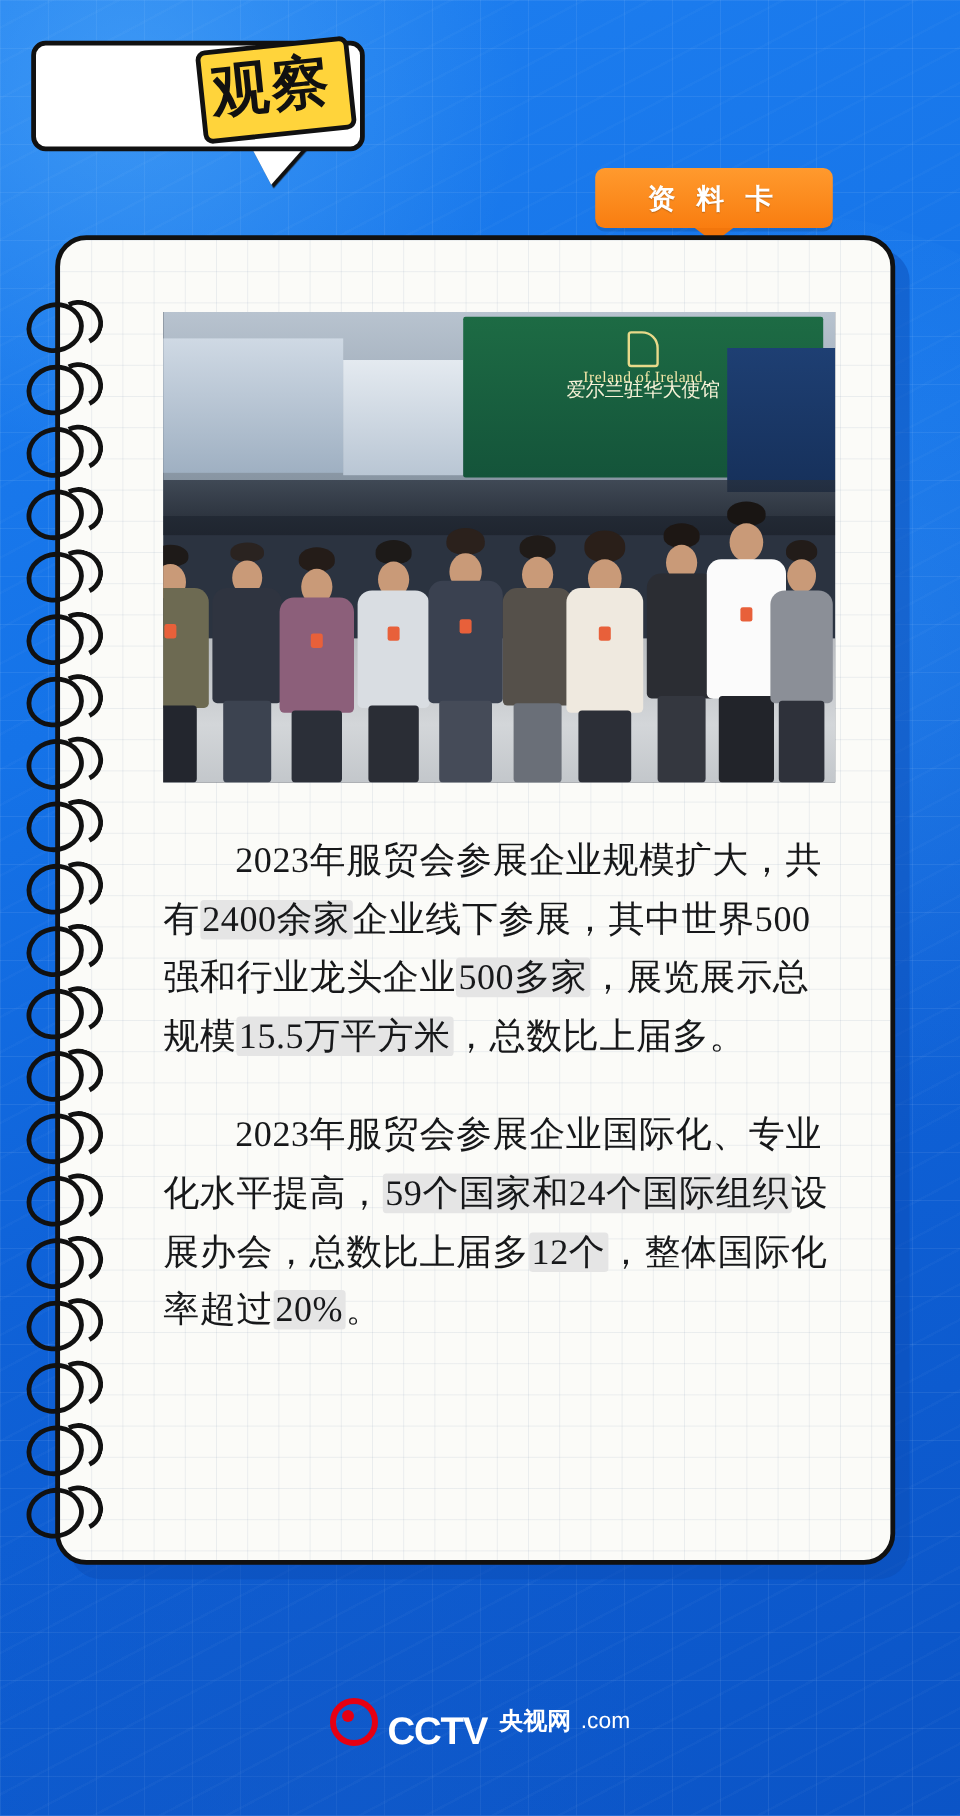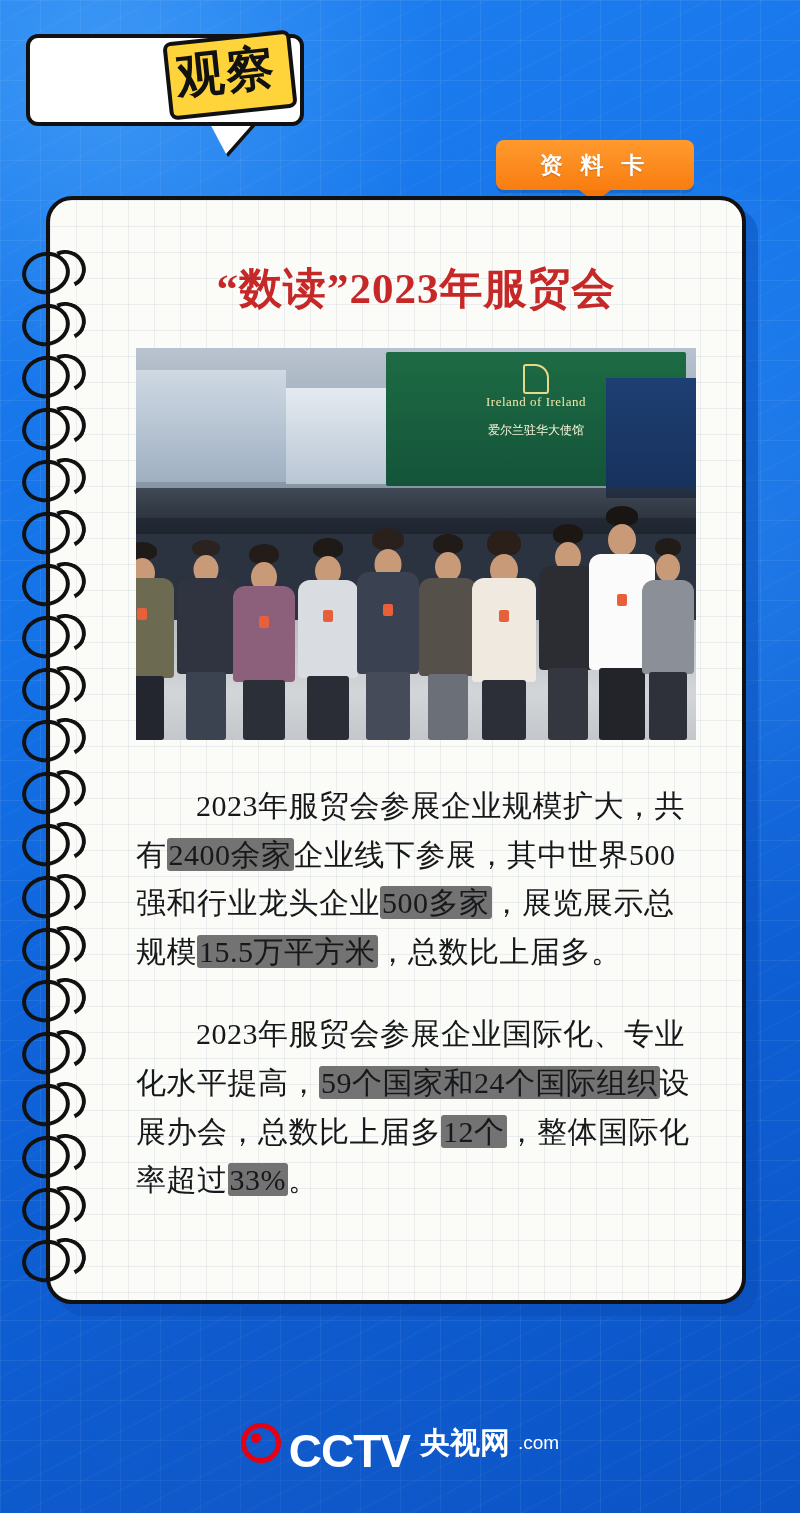--- a/index.html
+++ b/index.html
@@ -281,24 +281,24 @@
     position: absolute;
     left: 0; right: 0; top: 42px;
     text-align: center;
     color: #f4e7a8;
     font-size: 13px;
     letter-spacing: .5px;
     font-family: "Liberation Serif", serif;
   }
   .ph-green .gtxt2 {
     position: absolute;
-    left: 0; right: 0; top: 70px;
+    left: 0; right: 0; top: 51px;
     text-align: center;
     color: #f8f3d8;
-    font-size: 12px;
+    font-size: 16px;
   }
   .ph-harp {
     position: absolute;
     left: 50%; top: 12px;
     transform: translateX(-50%);
     width: 22px; height: 26px;
     border: 2px solid #e8d98a;
     border-radius: 3px 14px 3px 3px;
   }
   .ph-blue1 {
@@ -378,21 +378,21 @@
     margin-top: 42px;
     font-size: 30px;
     line-height: 1.62;
     color: #17181a;
     text-indent: 2em;
     font-family: "Liberation Serif", serif;
     letter-spacing: .5px;
   }
   .para.second { margin-top: 34px; }
   .hl {
-    background: #737373;
+    background: #e5e5e5;
     border-radius: 3px;
     padding: 0 2px;
   }
 
   
   .footer {
     position: absolute;
     left: 0; right: 0;
     top: 1408px;
     display: flex;
@@ -409,29 +409,29 @@
   }
   .cctv-eye::after {
     content: "";
     position: absolute;
     left: 5px; top: 5px;
     width: 10px; height: 10px;
     border-radius: 50%;
     background: #e60012;
   }
   .cctv-text {
-    font-size: 46px;
+    font-size: 32px;
     font-weight: bold;
     color: #ffffff;
     letter-spacing: -1px;
     font-family: "Liberation Sans", sans-serif;
     margin-top: 16px;
   }
   .cctv-cn {
-    font-size: 30px;
+    font-size: 20px;
     font-weight: bold;
     color: #ffffff;
     margin-left: 4px;
     font-family: "Liberation Serif", serif;
   }
   .cctv-com {
     font-size: 19px;
     color: #ffffff;
     margin-left: 2px;
   }
@@ -456,21 +456,20 @@
 
 <div class="ribbon">
   <div class="ribbon-text">资 料 卡</div>
 </div>
 
 <div class="card-shadow"></div>
 <div class="card">
   <div class="card-grid"></div>
 
   <div class="content">
-    <div class="title">“数读”2023年服贸会</div>
 
     <div class="photo">
       <div class="ph-hall"></div>
       <div class="ph-blue1"></div>
       <div class="ph-blue2"></div>
       <div class="ph-green">
         <div class="ph-harp"></div>
         <div class="gtxt">Ireland of Ireland</div>
         <div class="gtxt2">爱尔兰驻华大使馆</div>
       </div>
@@ -547,21 +546,21 @@
           <div class="legs" style="width:38px;height:68px;bottom:0;background:#2e313a;"></div>
         </div>
       </div>
     </div>
 
     <p class="para">
       <span>2023年服贸会参展企业规模扩大，共有</span><span class="hl">2400余家</span><span>企业线下参展，其中世界500强和行业龙头企业</span><span class="hl">500多家</span><span>，展览展示总规模</span><span class="hl">15.5万平方米</span><span>，总数比上届多。</span>
     </p>
 
     <p class="para second">
-      <span>2023年服贸会参展企业国际化、专业化水平提高，</span><span class="hl">59个国家和24个国际组织</span><span>设展办会，总数比上届多</span><span class="hl">12个</span><span>，整体国际化率超过</span><span class="hl">33%</span><span>。</span>
+      <span>2023年服贸会参展企业国际化、专业化水平提高，</span><span class="hl">59个国家和24个国际组织</span><span>设展办会，总数比上届多</span><span class="hl">12个</span><span>，整体国际化率超过</span><span class="hl">20%</span><span>。</span>
     </p>
   </div>
 </div>
 
 <div class="spiral">
   <div class="ring" style="top:0px;">
       <i></i>
       <b></b>
     </div>
   <div class="ring" style="top:52px;">

